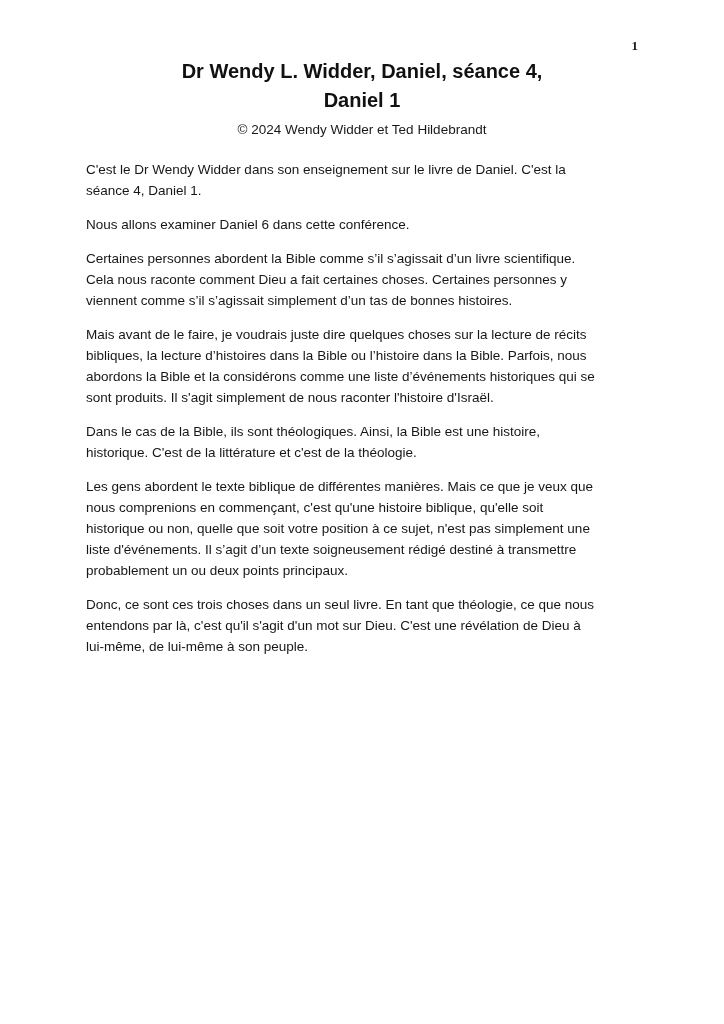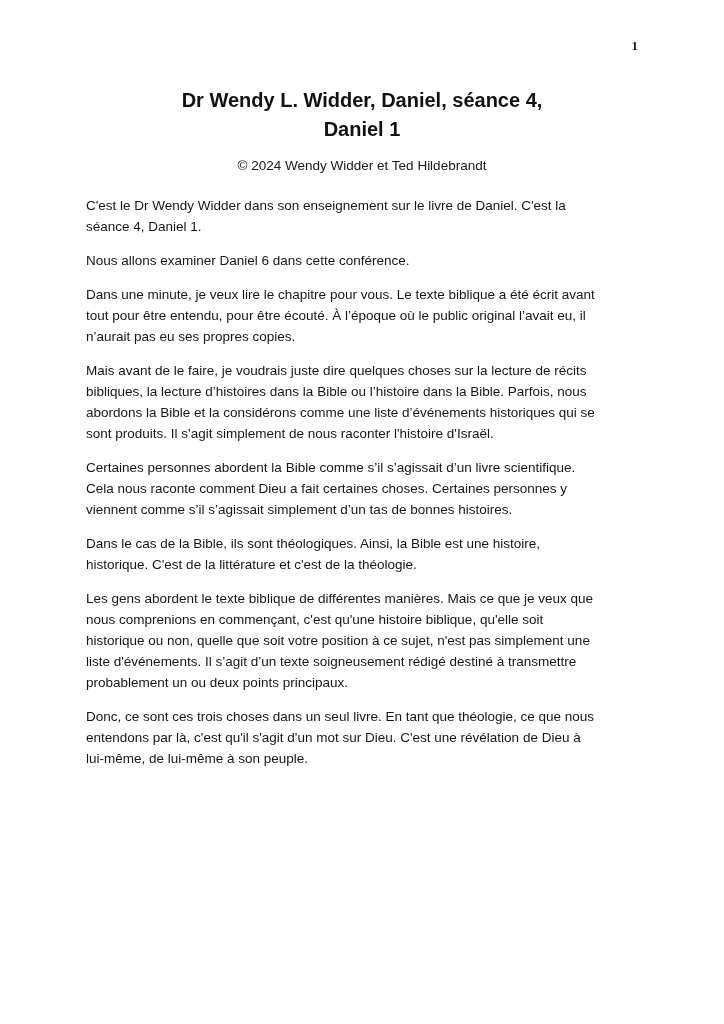--- a/index.html
+++ b/index.html
@@ -20,30 +20,30 @@
   .page-number {
     position: absolute;
     top: 38px;
     right: 86px;
     font-family: "Liberation Serif", serif;
     font-size: 13px;
     font-weight: 700;
     color: #1a1a1a;
   }
   .doc-title {
-    padding-top: 86px;
+    padding-top: 57px;
     text-align: center;
     font-size: 20px;
     font-weight: 700;
     line-height: 29px;
     white-space: pre-line;
     color: #111111;
   }
   .copyright {
-    margin-top: 13px;
+    margin-top: 6px;
     text-align: center;
     font-size: 13.5px;
     line-height: 18px;
     color: #181818;
   }
   .content {
     margin: 20px 58px 17px 86px;
     width: 560px;
     font-size: 13.5px;
     line-height: 21px;
@@ -63,30 +63,27 @@
 
   <div class="doc-title">Dr Wendy L. Widder, Daniel, séance 4,
 Daniel 1</div>
 
   <div class="copyright">© 2024 Wendy Widder et Ted Hildebrandt</div>
 
   <div class="content">
     <p>C'est le Dr Wendy Widder dans son enseignement sur le livre de Daniel. C'est la
 séance 4, Daniel 1.</p>
     <p>Nous allons examiner Daniel 6 dans cette conférence.</p>
-    <p>Dans une minute, je veux lire le chapitre pour vous. Le texte biblique a été écrit avant
-tout pour être entendu, pour être écouté. À l’époque où le public original l’avait eu, il
-n’aurait pas eu ses propres copies.</p>
+    <p>Certaines personnes abordent la Bible comme s’il s’agissait d’un livre scientifique.
+Cela nous raconte comment Dieu a fait certaines choses. Certaines personnes y
+viennent comme s’il s’agissait simplement d’un tas de bonnes histoires.</p>
     <p>Mais avant de le faire, je voudrais juste dire quelques choses sur la lecture de récits
 bibliques, la lecture d’histoires dans la Bible ou l’histoire dans la Bible. Parfois, nous
 abordons la Bible et la considérons comme une liste d’événements historiques qui se
 sont produits. Il s'agit simplement de nous raconter l'histoire d'Israël.</p>
-    <p>Certaines personnes abordent la Bible comme s’il s’agissait d’un livre scientifique.
-Cela nous raconte comment Dieu a fait certaines choses. Certaines personnes y
-viennent comme s’il s’agissait simplement d’un tas de bonnes histoires.</p>
     <p>Dans le cas de la Bible, ils sont théologiques. Ainsi, la Bible est une histoire,
 historique. C'est de la littérature et c'est de la théologie.</p>
     <p>Les gens abordent le texte biblique de différentes manières. Mais ce que je veux que
 nous comprenions en commençant, c'est qu'une histoire biblique, qu'elle soit
 historique ou non, quelle que soit votre position à ce sujet, n'est pas simplement une
 liste d'événements. Il s’agit d’un texte soigneusement rédigé destiné à transmettre
 probablement un ou deux points principaux.</p>
     <p>Donc, ce sont ces trois choses dans un seul livre. En tant que théologie, ce que nous
 entendons par là, c'est qu'il s'agit d'un mot sur Dieu. C'est une révélation de Dieu à
 lui-même, de lui-même à son peuple.</p>

